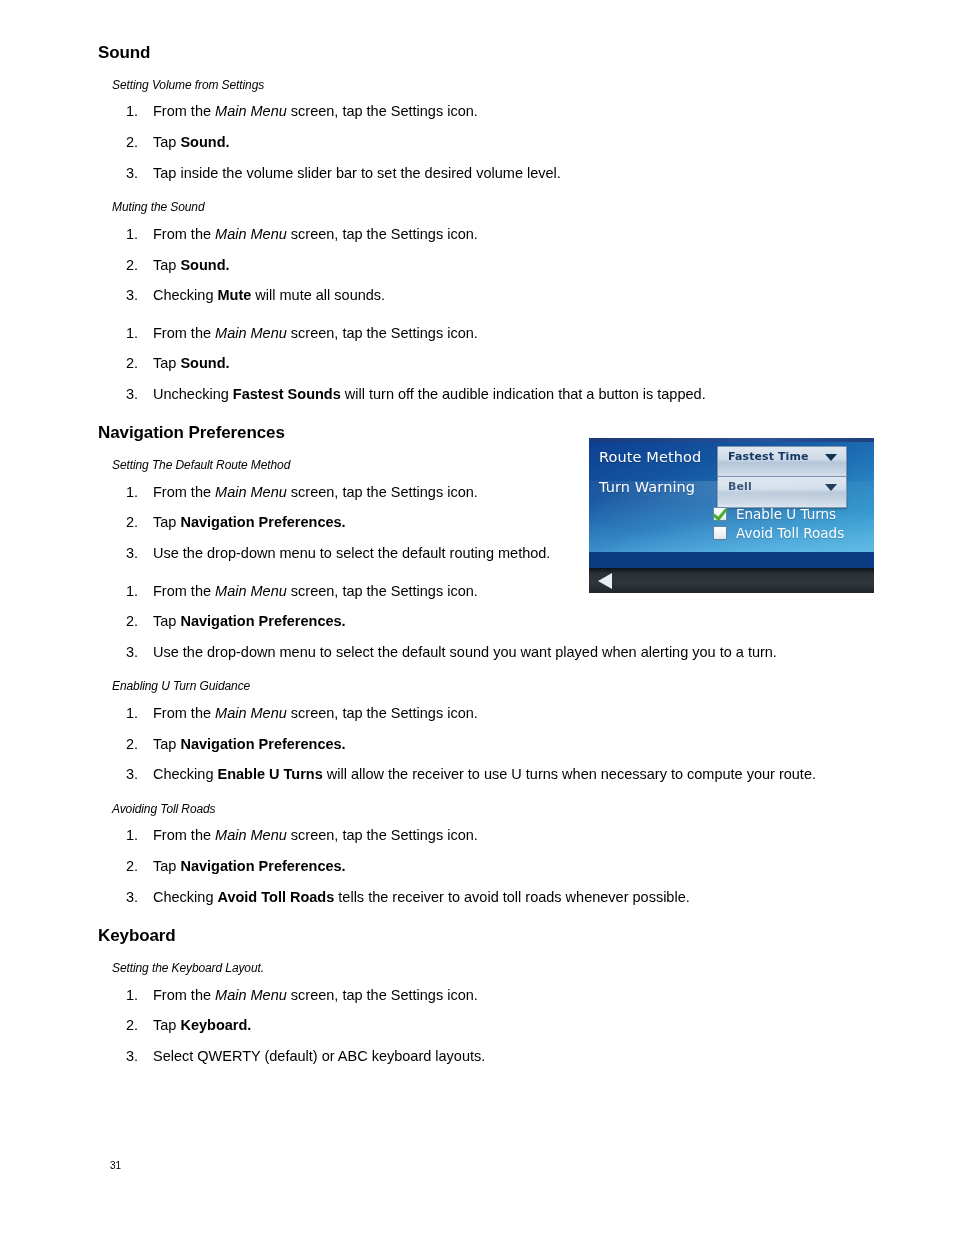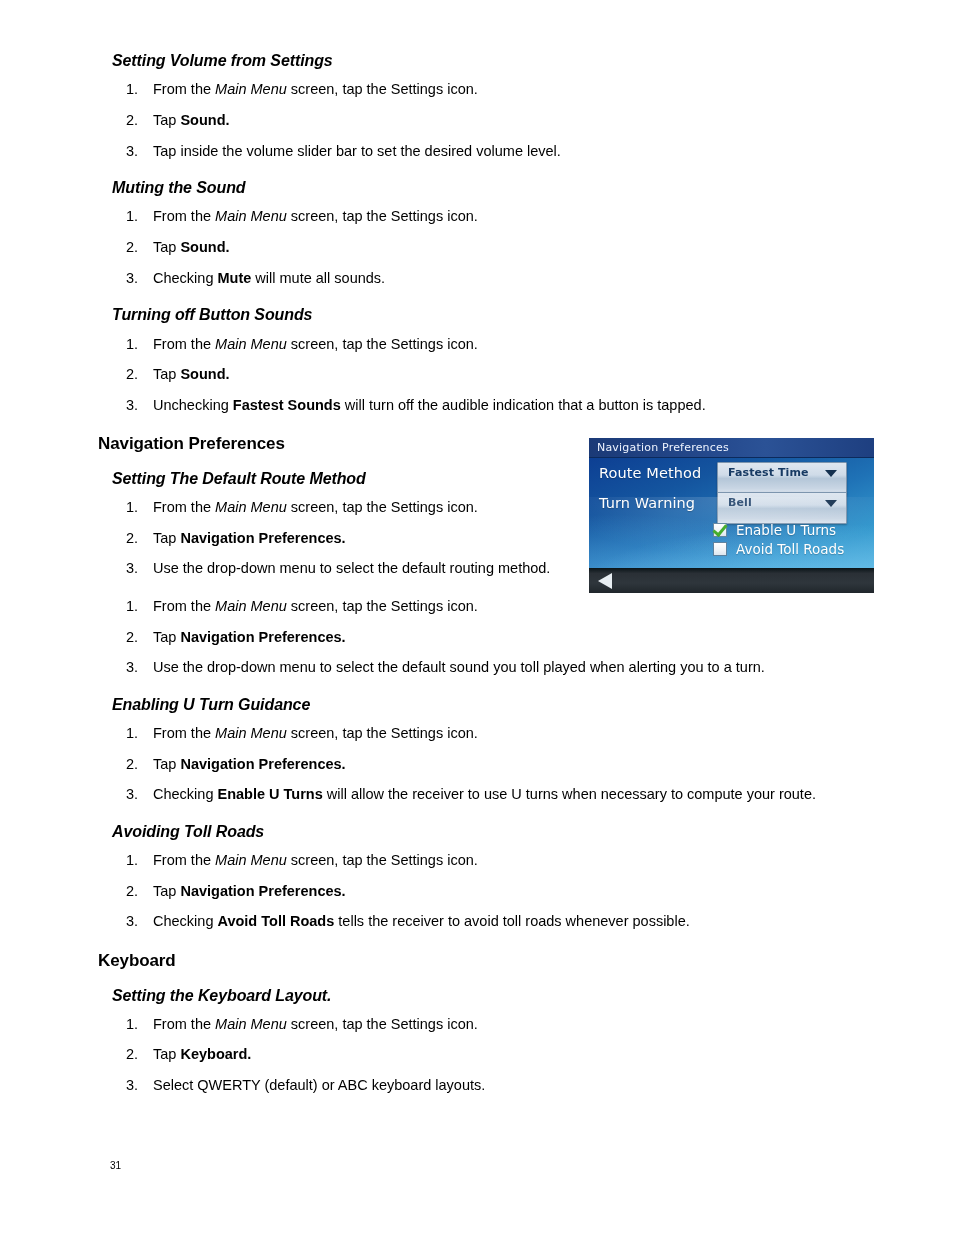--- a/index.html
+++ b/index.html
@@ -35,22 +35,22 @@
     font-weight: bold;
     letter-spacing: -0.1px;
     margin: 0 0 16px 0;
     line-height: 1.1;
   }
   .section + .section {
     margin-top: 20px;
   }
 
   h2.subsection-title {
-    font-size: 16px;
-    font-weight: bold;
+    font-size: 12px;
+    font-weight: normal;
     font-style: italic;
     margin: 8px 0 10px 14px;
     line-height: 1.15;
     letter-spacing: -0.1px;
   }
   .subsection + .subsection {
     margin-top: 18px;
   }
 
   
@@ -104,21 +104,21 @@
   .device-titlebar .t-text {
     position: absolute;
     left: 8px;
     top: 3px;
     font-size: 11px;
     color: #eef4ff;
     letter-spacing: 0.2px;
   }
   .device-body {
     position: absolute;
-    left: 0; top: 20px;
+    left: 0; top: 4px;
     width: 100%;
     height: 110px;
     background:
       radial-gradient(ellipse 150% 100% at 85% 120%, rgba(150,220,255,0.55) 0%, rgba(150,220,255,0) 60%),
       radial-gradient(ellipse 120% 90% at 10% 110%, rgba(120,205,250,0.40) 0%, rgba(120,205,250,0) 65%),
       linear-gradient(160deg,#0d3f93 0%,#14559f 28%,#1f72b6 55%,#3397cd 80%, #46a9d8 100%);
   }
   .device-body::after {
     content: "";
     position: absolute;
@@ -238,38 +238,38 @@
     color: #000;
   }
 </style>
 </head>
 <body>
 
 <div class="page">
 
   <div class="content" id="content-root">
       <div class="section">
+        <h1 class="section-title">Sound</h1>
         <div class="subsection">
           <h2 class="subsection-title">Setting Volume from Settings</h2>
           <ol class="steps">
             <li><span class="num">1.</span><span class="step-text">From the <i>Main Menu</i> screen, tap the Settings icon.</span></li>
             <li><span class="num">2.</span><span class="step-text">Tap <b>Sound.</b></span></li>
             <li><span class="num">3.</span><span class="step-text">Tap inside the volume slider bar to set the desired volume level.</span></li>
           </ol>
         </div>
         <div class="subsection">
           <h2 class="subsection-title">Muting the Sound</h2>
           <ol class="steps">
             <li><span class="num">1.</span><span class="step-text">From the <i>Main Menu</i> screen, tap the Settings icon.</span></li>
             <li><span class="num">2.</span><span class="step-text">Tap <b>Sound.</b></span></li>
             <li><span class="num">3.</span><span class="step-text">Checking <b>Mute</b> will mute all sounds.</span></li>
           </ol>
         </div>
         <div class="subsection">
-          <h2 class="subsection-title">Turning off Button Sounds</h2>
           <ol class="steps">
             <li><span class="num">1.</span><span class="step-text">From the <i>Main Menu</i> screen, tap the Settings icon.</span></li>
             <li><span class="num">2.</span><span class="step-text">Tap <b>Sound.</b></span></li>
             <li><span class="num">3.</span><span class="step-text">Unchecking <b>Fastest Sounds</b> will turn off the audible indication that a button is tapped.</span></li>
           </ol>
         </div>
       </div>
       <div class="section">
         <h1 class="section-title">Navigation Preferences</h1>
         <div class="subsection">
@@ -277,21 +277,21 @@
           <ol class="steps narrow">
             <li><span class="num">1.</span><span class="step-text">From the <i>Main Menu</i> screen, tap the Settings icon.</span></li>
             <li><span class="num">2.</span><span class="step-text">Tap <b>Navigation Preferences.</b></span></li>
             <li><span class="num">3.</span><span class="step-text">Use the drop-down menu to select the default routing method.</span></li>
           </ol>
         </div>
         <div class="subsection">
           <ol class="steps">
             <li><span class="num">1.</span><span class="step-text">From the <i>Main Menu</i> screen, tap the Settings icon.</span></li>
             <li><span class="num">2.</span><span class="step-text">Tap <b>Navigation Preferences.</b></span></li>
-            <li><span class="num">3.</span><span class="step-text">Use the drop-down menu to select the default sound you toll played when alerting you to a turn.</span></li>
+            <li><span class="num">3.</span><span class="step-text">Use the drop-down menu to select the default sound you want played when alerting you to a turn.</span></li>
           </ol>
         </div>
         <div class="subsection">
           <h2 class="subsection-title">Enabling U Turn Guidance</h2>
           <ol class="steps">
             <li><span class="num">1.</span><span class="step-text">From the <i>Main Menu</i> screen, tap the Settings icon.</span></li>
             <li><span class="num">2.</span><span class="step-text">Tap <b>Navigation Preferences.</b></span></li>
             <li><span class="num">3.</span><span class="step-text">Checking <b>Enable U Turns</b> will allow the receiver to use U turns when necessary to compute your route.</span></li>
           </ol>
         </div>

